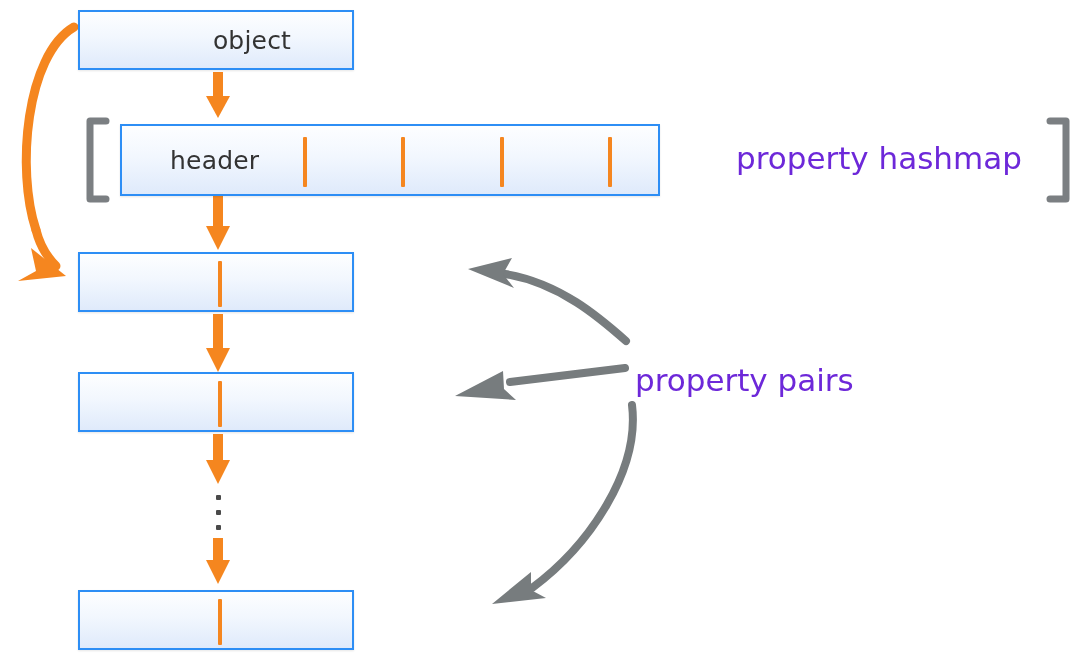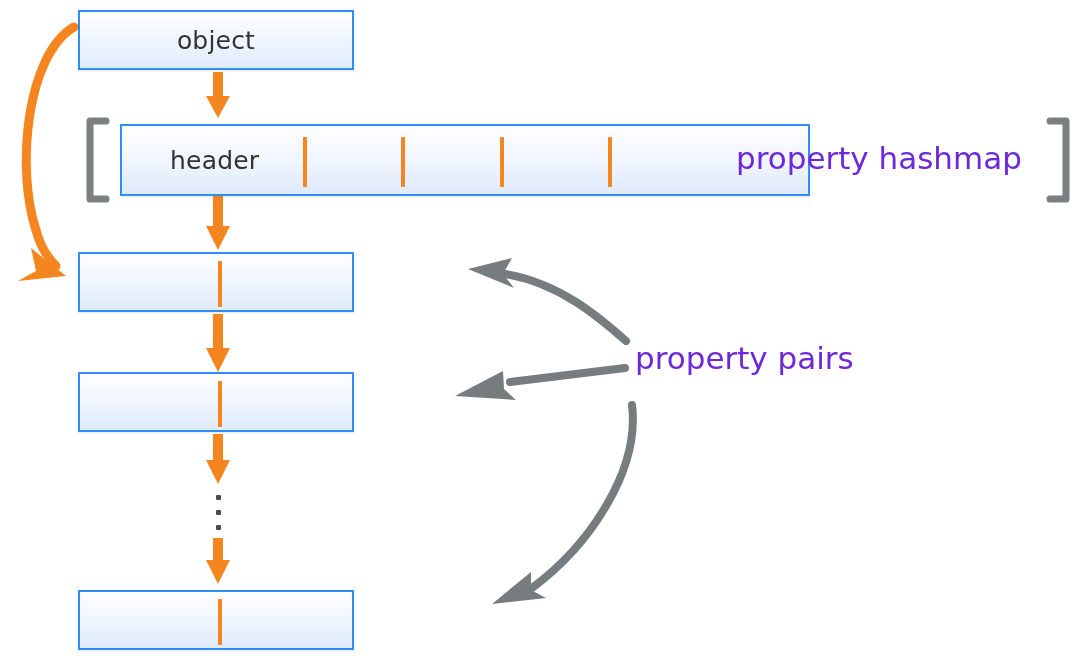--- a/index.html
+++ b/index.html
@@ -34,20 +34,21 @@
     top: 0;
     width: 100%;
     height: 100%;
     display: flex;
     align-items: center;
     justify-content: center;
     color: #333333;
     font-size: 25px;
     letter-spacing: 0.2px;
     white-space: nowrap;
+    padding-left: 36px;
   }
   .box-label.left-ish {
     justify-content: flex-start;
     padding-left: 48px;
     box-sizing: border-box;
   }
   .tick {
     position: absolute;
     width: 4px;
     background: #f5861f;
@@ -145,21 +146,21 @@
     <g>
       <path d="M 632,405 C 640,470 590,545 532,588" fill="none" stroke="#777c7e" stroke-width="8" stroke-linecap="round"></path>
       <path d="M 492,604 L 531,572 L 531,590 L 546,598 z" fill="#777c7e"></path>
     </g>
   </svg>
 
   <div class="box" style="left:78px; top:10px; width:276px; height:60px;">
     <span class="box-label">object</span>
   </div>
 
-  <div class="box" style="left:120px; top:124px; width:690px; height:72px;">
+  <div class="box" style="left:120px; top:124px; width:540px; height:72px;">
     <span class="box-label left-ish">header</span>
     <span class="tick" style="left:181px; top:11px; height:50px;"></span>
     <span class="tick" style="left:279px; top:11px; height:50px;"></span>
     <span class="tick" style="left:378px; top:11px; height:50px;"></span>
     <span class="tick" style="left:486px; top:11px; height:50px;"></span>
   </div>
 
   <div class="box" style="left:78px; top:252px; width:276px; height:60px;">
     <span class="box-label"></span>
     <span class="divider" style="left:138px; top:7px; height:46px;"></span>
@@ -176,15 +177,15 @@
     <span class="dot" style="left:216px; top:525px;"></span>
   </div>
 
   <div class="box" style="left:78px; top:590px; width:276px; height:60px;">
     <span class="box-label"></span>
     <span class="divider" style="left:138px; top:7px; height:46px;"></span>
   </div>
 
   <div class="caption" style="left:736px; top:140px;">property hashmap</div>
 
-  <div class="caption" style="left:635px; top:340px;">property pairs</div>
+  <div class="caption" style="left:635px; top:362px;">property pairs</div>
 
 </div>
 
 </body></html>

